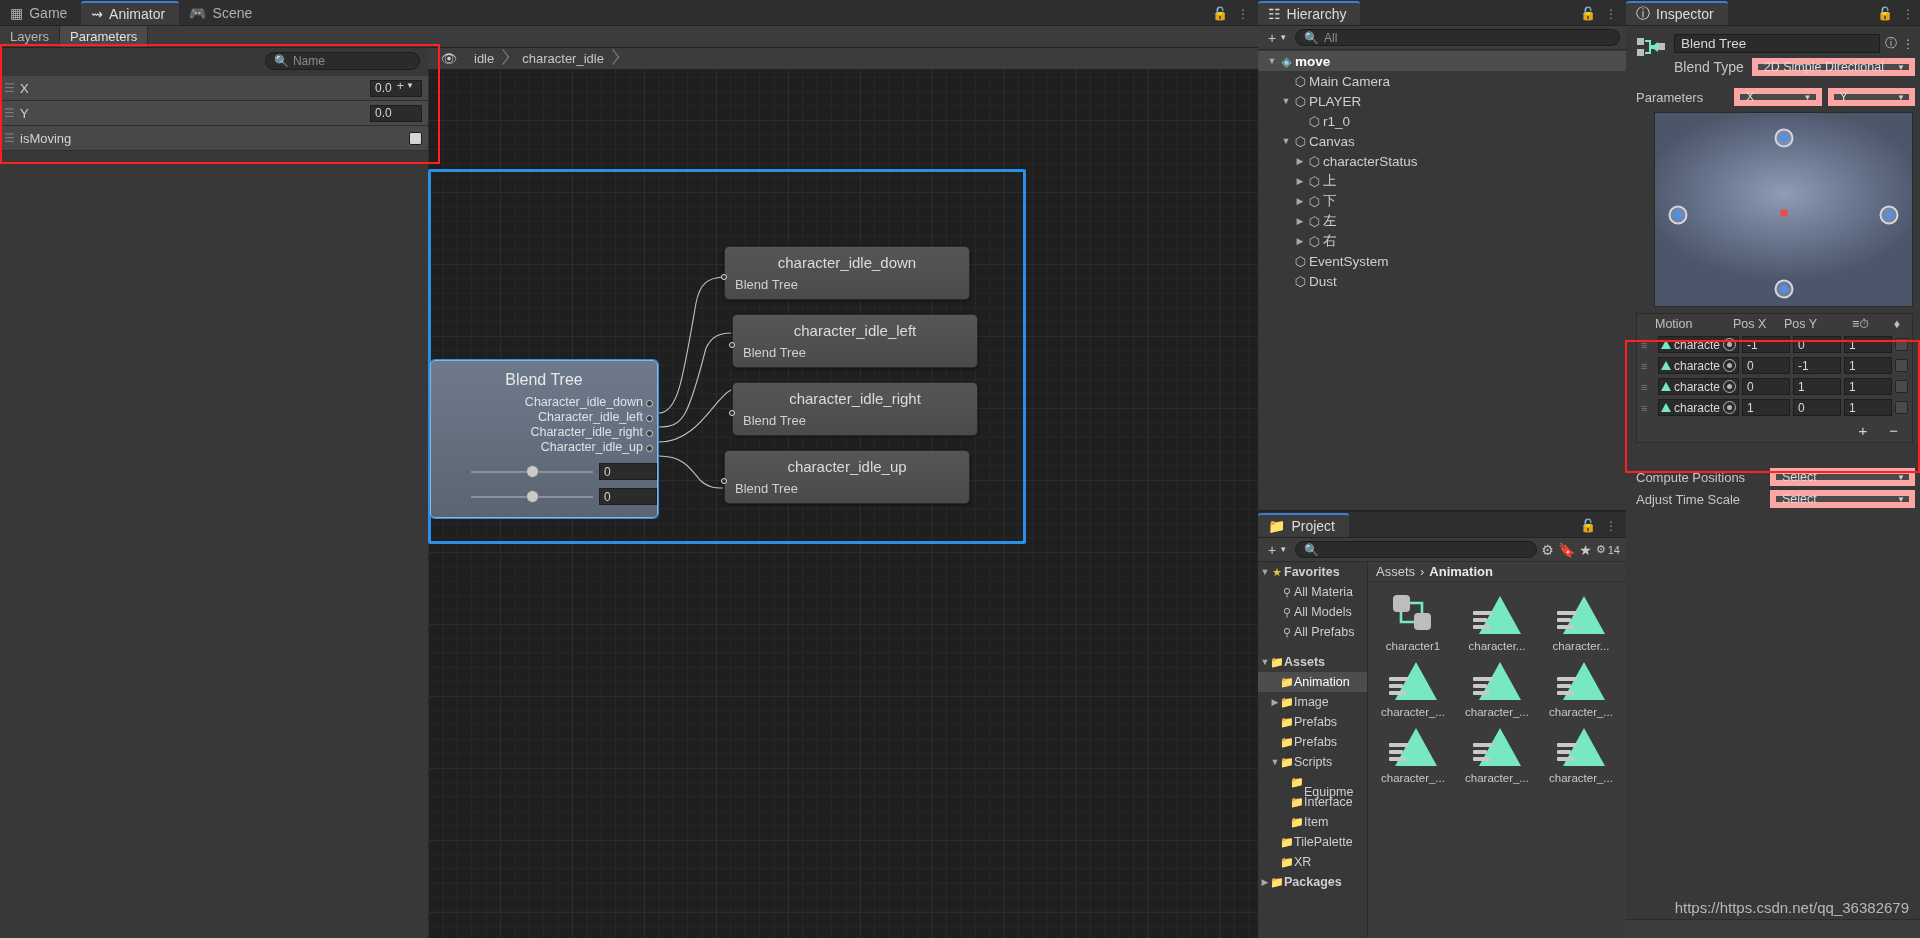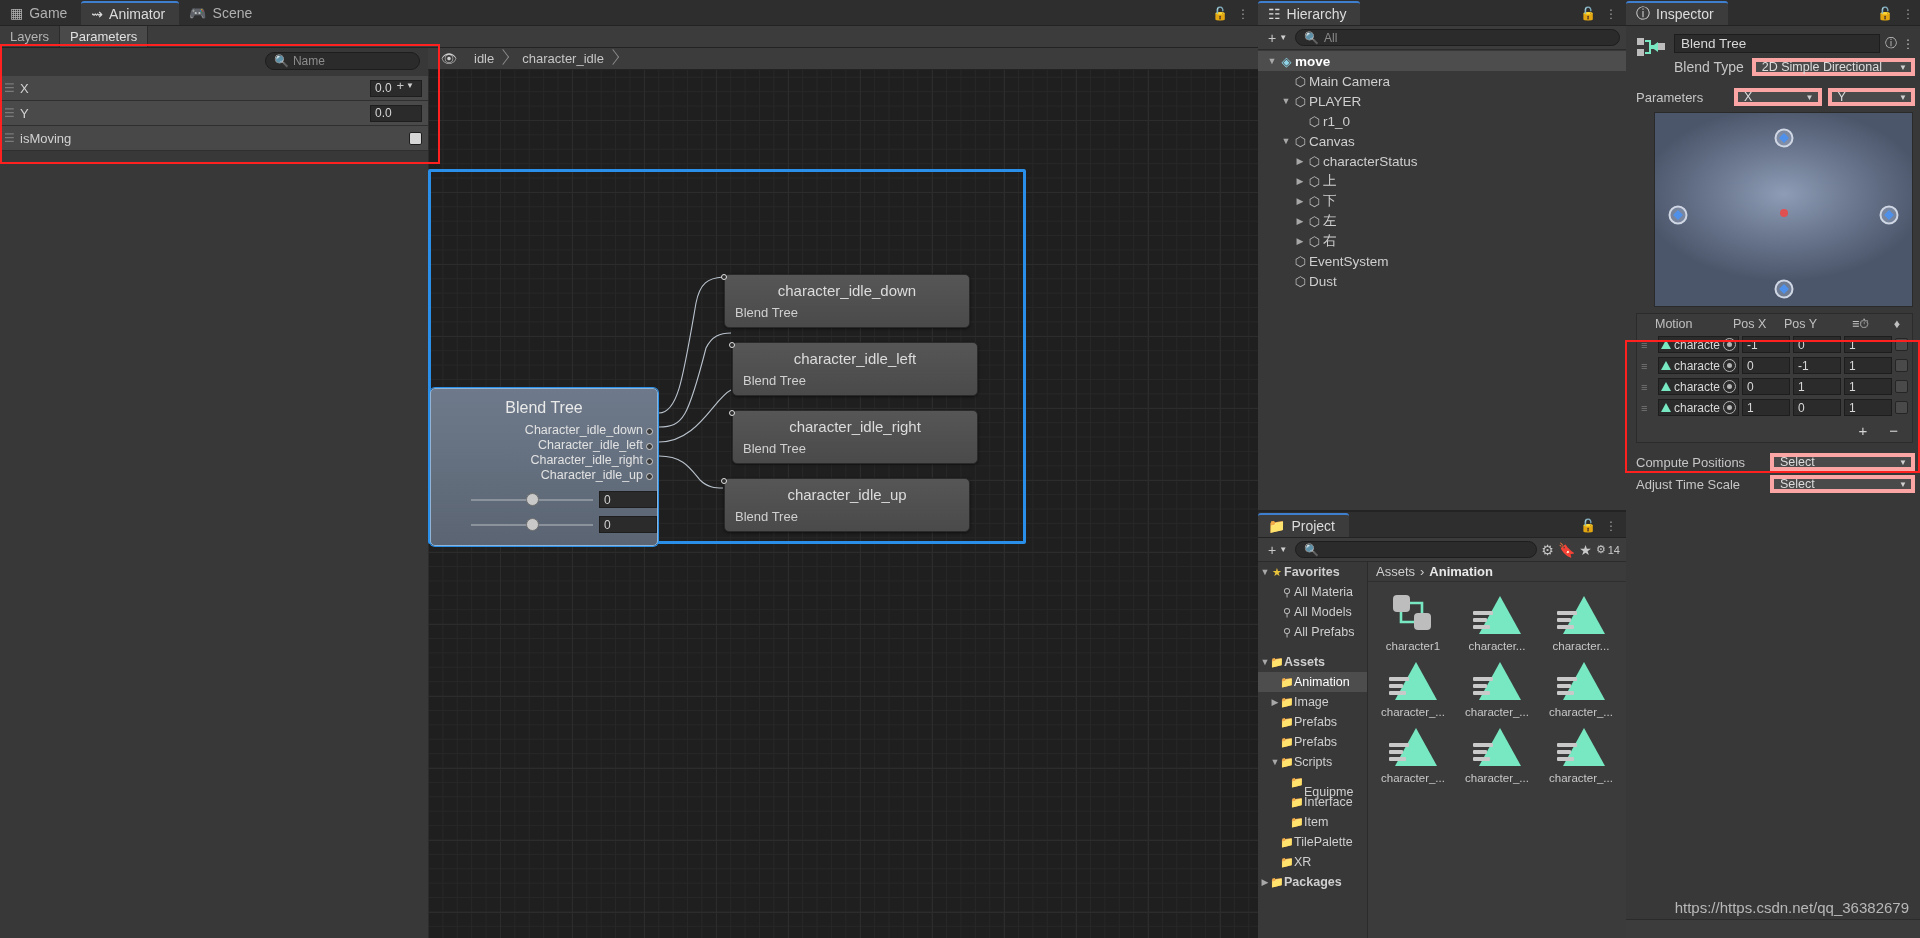--- a/index.html
+++ b/index.html
@@ -96,21 +96,20 @@
   .selection-box {
     position: absolute; border: 3px solid #2a8fe8; border-radius: 2px;
     pointer-events: none; z-index: 4;
   }
   .node {
     position: absolute; border-radius: 5px; z-index: 5;
     background: linear-gradient(to bottom, #565656, #4a4a4a);
     border: 1px solid #2a2a2a;
     box-shadow: 0 1px 3px rgba(0,0,0,0.5);
     color: #d8d8d8;
-    margin-top: 28px;
   }
   .node .node-title {
     text-align: center; font-size: 15px; color: #dcdcdc; padding-top: 7px;
   }
   .node .node-sub {
     font-size: 13px; color: #d0d0d0; padding: 6px 0 6px 10px;
   }
   .node.blendroot {
     background: linear-gradient(to bottom, #6e7a8b, #5a6472);
     border: 1px solid #8fb4d6;
@@ -179,38 +178,38 @@
   #inspector { flex: 1; background: #383838; display: flex; flex-direction: column; position: relative; }
   .insp-head { display: flex; align-items: flex-start; gap: 8px; padding: 8px 8px 4px 10px; }
   .bt-asset-icon { width: 30px; height: 26px; position: relative; flex: 0 0 30px; }
   .insp-name {
     flex: 1; height: 19px; background: #2b2b2b; border: 1px solid #1d1d1d;
     display: flex; align-items: center; padding: 0 6px; font-size: 13.5px; color: #d8d8d8;
   }
   .insp-row { display: flex; align-items: center; gap: 6px; padding: 2px 8px 2px 10px; font-size: 13px; }
   .insp-lbl { color: #c6c6c6; }
   .dropdown {
-    background: #4a4a4a; border: 4px solid #fca5a5; height: 18px; display: flex; align-items: center;
+    background: #4a4a4a; border: 6px solid #fca5a5; height: 18px; display: flex; align-items: center;
     justify-content: space-between; padding: 0 4px 0 6px; font-size: 12.5px; color: #dcdcdc;
   }
   .caret { font-size: 8px; color: #d0d0d0; }
   .blend-graph {
     margin: 4px 10px 0 28px; height: 195px; position: relative; overflow: hidden;
     background: radial-gradient(ellipse 55% 45% at 50% 42%, #8e9cb5 0%, #6e7b93 45%, #4c566b 100%);
     border: 1px solid #2a2a2a;
   }
   .bg-node {
     position: absolute; width: 19px; height: 19px; border-radius: 50%;
     border: 2px solid #cfd6e4; background: rgba(180,195,220,0.35);
     display: flex; align-items: center; justify-content: center; transform: translate(-50%,-50%);
   }
   .bg-node i { width: 7px; height: 7px; background: #4f90ea; transform: rotate(45deg); display: block; }
   .bg-center { position: absolute; width: 8px; height: 8px; border-radius: 50%; background: #e05050; transform: translate(-50%,-50%); }
 
-  .motion-table { margin: 6px 10px 0 10px; background: #3b3b3b; border: 1px solid #2b2b2b; }
+  .motion-table { margin: 6px 10px 15px 10px; background: #3b3b3b; border: 1px solid #2b2b2b; }
   .mt-head { display: flex; align-items: center; height: 20px; padding: 0 4px; font-size: 12.5px; color: #c0c0c0; }
   .mt-row { display: flex; align-items: center; height: 21px; padding: 0 4px; gap: 3px; }
   .mt-grip { width: 14px; color: #7b7b7b; font-size: 11px; letter-spacing: -1px; }
   .mt-motion {
     flex: 1; height: 17px; background: #2b2b2b; border: 1px solid #1d1d1d;
     display: flex; align-items: center; gap: 3px; padding: 0 2px; font-size: 12px; color: #d8d8d8;
     overflow: hidden; white-space: nowrap;
   }
   .mini-tri { width: 0; height: 0; border-left: 5px solid transparent; border-right: 5px solid transparent; border-bottom: 9px solid #77e8c2; flex: 0 0 10px; }
   .objpick { margin-left: auto; width: 13px; height: 13px; border-radius: 50%; border: 1.5px solid #b4b4b4; display: flex; align-items: center; justify-content: center; flex: 0 0 13px; }

